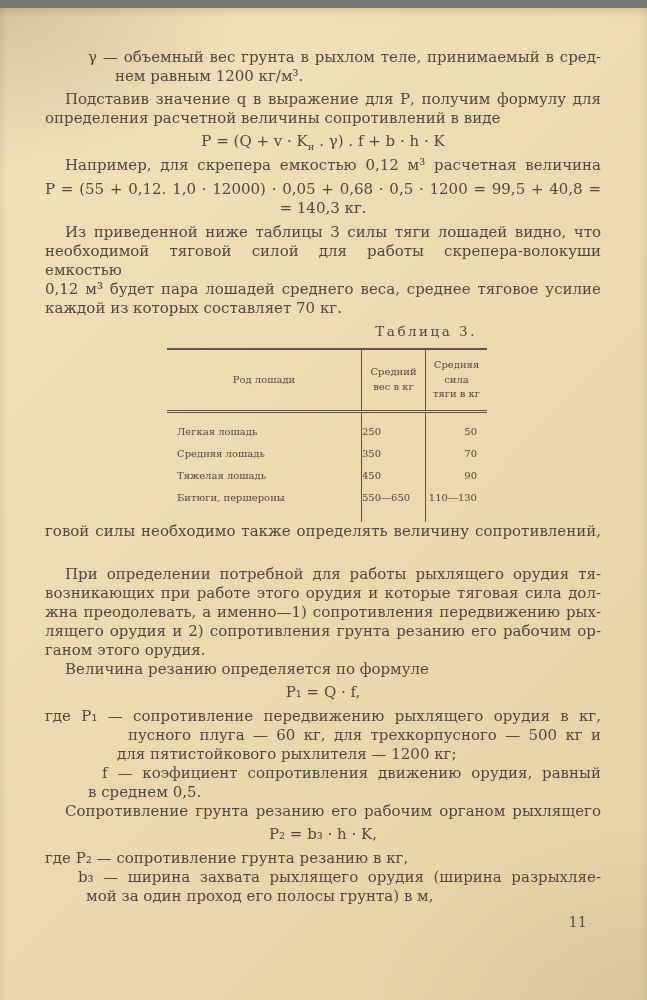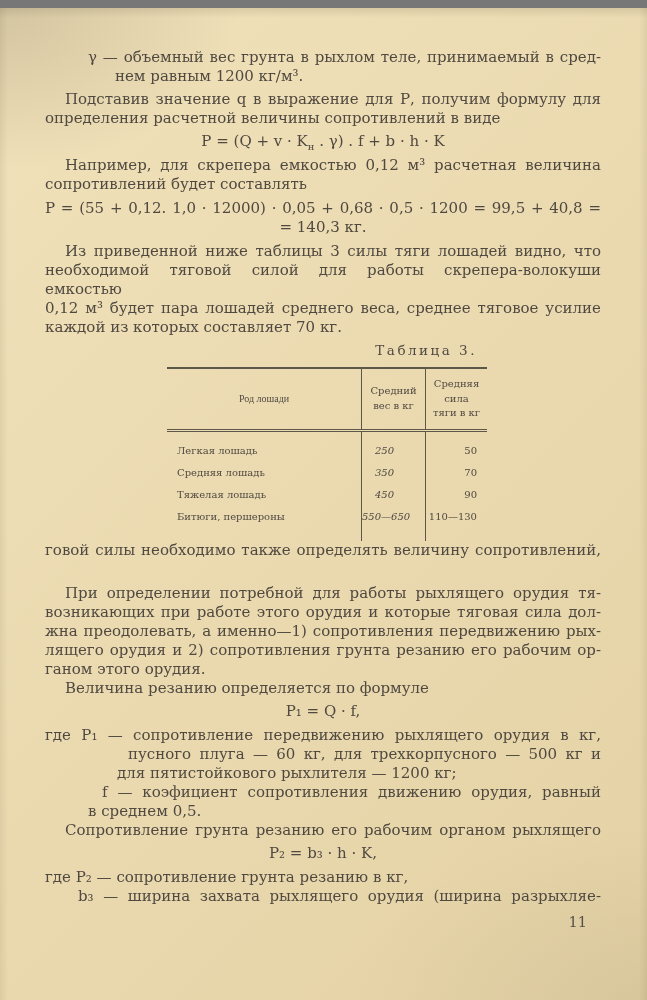--- a/index.html
+++ b/index.html
@@ -34,50 +34,49 @@
   .pl41 { padding-left:41px; }
   .pl33 { padding-left:33px; }
   sub { font-size:10px; line-height:0; }
   .formula { margin:4px 0 5px 0; }
   .f-wide { margin-top:5px; }
   
   .tblwrap { width:312px; margin:4px auto 0 auto; }
   .tcaption { text-align:right; font-size:13.5px; letter-spacing:2.5px; padding-right:2px; margin-bottom:7px; }
   table.htable { border-collapse:collapse; width:100%; border-top:2px solid #5d574a; table-layout:fixed; }
   table.htable th, table.htable td { font-weight:normal; vertical-align:middle; }
-  .colname  { width:192px;font-family:Liberation Serif, serif; }
+  .colname  { width:192px; }
   .colw     { width:61px; }
   .colf     { width:59px; }
   thead th { border-bottom:3px double #5d574a; font-size:10px; line-height:14.5px; text-align:center; padding:8px 1px; }
   .vr { border-left:1px solid #5d574a; }
   tbody td { font-size:10px; height:22px; padding:0; }
   tbody tr.first td { padding-top:8px; }
   td.cname { padding-left:10px; text-align:left; }
-  td.cnum  { text-align:center; padding-right:18px; white-space:nowrap;font-style:italic; }
+  td.cnum  { text-align:left; padding-right:18px; white-space:nowrap; }
   td.cnum2 { text-align:right; padding-right:10px; white-space:nowrap; }
   tr.spacer td { height:13px; }
   .after-table { margin-top:24px; }
   .pagenum { position:absolute; top:906px; right:60px; font-size:14.5px; color:#55504a; }
 </style>
 </head>
 <body>
 
 <div class="page">
   <div class="content">
 
     <div class="line jl pl43">γ  — объемный вес грунта в рыхлом теле, принимаемый в сред-</div>
     <div class="line pl70">нем равным 1200 кг/м³.</div>
 
     <div class="line jl ind" style="margin-top:4px;">Подставив значение q в выражение для Р, получим формулу для</div>
     <div class="line">определения расчетной величины сопротивлений в виде</div>
 
     <div class="line center formula"><span>Р = (Q + v · K</span><sub>н</sub><span> . γ) . f + b · h · K</span></div>
 
     <div class="line jl ind">Например, для скрепера емкостью 0,12 м³  расчетная величина</div>
-    <div class="line">сопротивлений будет составлять</div>
 
     <div class="line jl f-wide">Р = (55 + 0,12. 1,0 · 12000) · 0,05  + 0,68 · 0,5 · 1200 = 99,5 + 40,8 =</div>
     <div class="line center">= 140,3 кг.</div>
 
     <div class="line jl ind" style="margin-top:5px;">Из приведенной ниже таблицы 3 силы тяги лошадей видно, что</div>
     <div class="line jl">необходимой тяговой силой для работы скрепера-волокуши емкостью</div>
     <div class="line jl">0,12 м³ будет пара лошадей среднего веса, среднее тяговое усилие</div>
     <div class="line">каждой из которых составляет 70 кг.</div>
 
     <div class="tblwrap">
@@ -134,17 +133,18 @@
     <div class="line jl pl83">пусного плуга — 60 кг, для трехкорпусного — 500 кг и</div>
     <div class="line pl72">для пятистойкового рыхлителя — 1200 кг;</div>
     <div class="line jl pl57">f —  коэфициент сопротивления  движению  орудия, равный</div>
     <div class="line pl43">в среднем 0,5.</div>
 
     <div class="line jl ind">Сопротивление грунта резанию его рабочим органом рыхлящего</div>
     <div class="line center formula">Р₂ = b₃ · h · K,</div>
 
     <div class="line">где Р₂ — сопротивление грунта резанию в кг,</div>
     <div class="line jl pl33">b₃ — ширина захвата рыхлящего орудия (ширина разрыхляе-</div>
+    <div class="line pl41">мой за один проход его полосы грунта) в м,</div>
 
   </div>
 
   <div class="pagenum">11</div>
 </div>
 
 </body></html>

